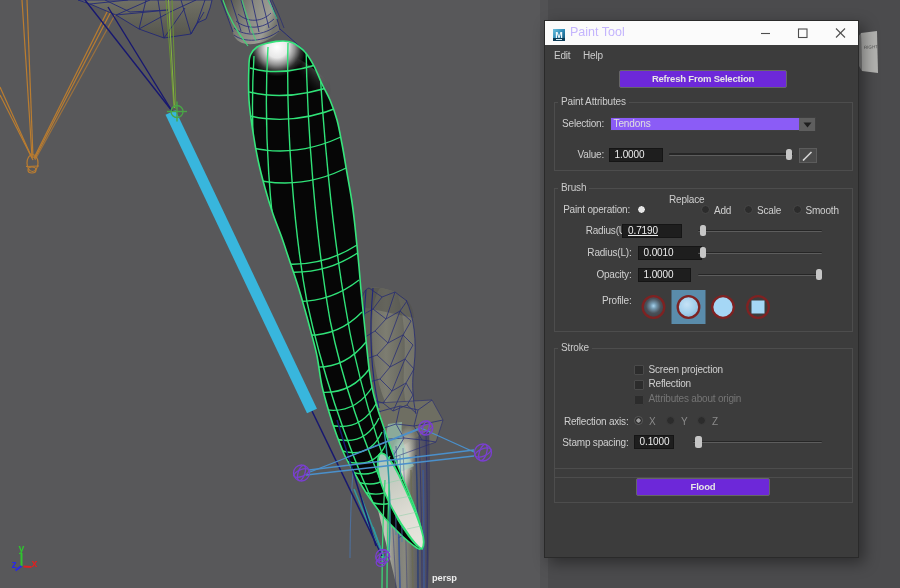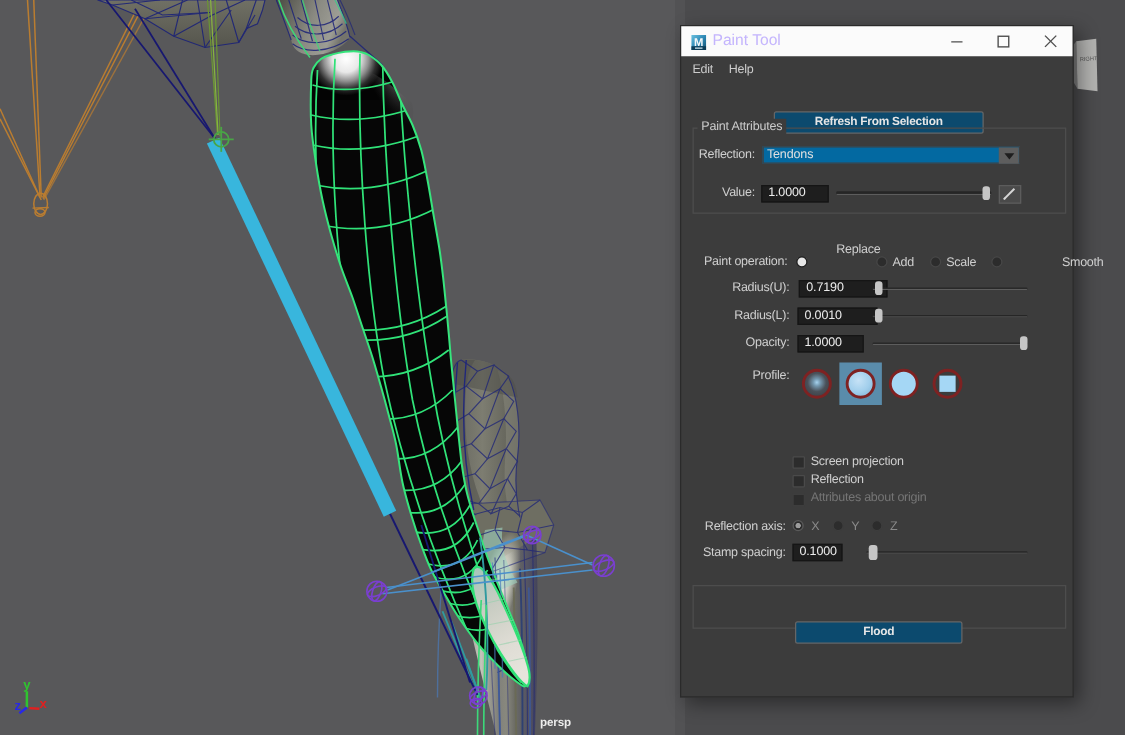--- a/index.html
+++ b/index.html
@@ -17,22 +17,22 @@
   .handle{position:absolute;width:6px;height:11px;background:#c6c6c6;border-radius:2.5px;}
   .grp{position:absolute;border:1px solid #4d4d4d;}
   .grptitle{position:absolute;top:-8.5px;left:3px;background:#3c3c3c;padding:0 3px;
     font-size:10px;letter-spacing:-0.15px;color:#cbcbcb;line-height:13px;}
   .radio{position:absolute;width:9px;height:9px;border-radius:50%;}
   .radio.off{background:#2c2c2c;border:1px solid #474747;}
   .radio.on{background:#e6e6e6;border:1px solid #1d1d1d;}
   .radio.disx{background:radial-gradient(circle, #9c9c9c 0 38%, #2c2c2c 48%);border:1px solid #5a5a5a;}
   .radio.disoff{background:#2c2c2c;border:1px solid #3d3d3d;}
   .chk{position:absolute;width:10px;height:10px;background:#2c2c2c;border:1px solid #4a4a4a;border-radius:1px;}
-  .btn{position:absolute;background:#0c4a6e;border:1px solid #666;border-radius:2px;
-    color:#e6e6e6;font-size:9.5px;letter-spacing:-0.2px;font-weight:bold;text-align:center;margin-top:19px;}
+  .btn{position:absolute;background:#6d28d9;border:1px solid #666;border-radius:2px;
+    color:#e6e6e6;font-size:9.5px;letter-spacing:-0.2px;font-weight:bold;text-align:center;}
 </style>
 </head>
 <body>
 <svg id="scene" width="900" height="588" viewBox="0 0 900 588">
 <defs>
   <radialGradient id="capg" cx="277" cy="47" r="31" gradientUnits="userSpaceOnUse">
     <stop offset="0" stop-color="#ffffff"></stop>
         <stop offset="0.35" stop-color="#e8e8e8"></stop>
     <stop offset="0.58" stop-color="#909090"></stop>
         <stop offset="0.78" stop-color="#2e2e2e"></stop>
@@ -365,51 +365,54 @@
   </svg>
 
   <div class="txt" style="left:9px;top:28px;font-size:10px;color:#cccccc;">Edit</div>
   <div class="txt" style="left:38px;top:28px;font-size:10px;color:#cccccc;">Help</div>
 
   <div class="btn" style="left:74px;top:49px;width:168px;height:18px;line-height:16px;">Refresh From Selection</div>
 
   <div class="grp" style="left:9px;top:81px;width:299px;height:69px;">
     <span class="grptitle">Paint Attributes</span>
   </div>
-  <div class="lbl" style="left:0;top:96px;width:59px;">Reflection:</div>
-  <div class="abs" style="left:64.5px;top:96px;width:206px;height:14px;background:#0369a1;border:1px solid #404040;">
+  <div class="lbl" style="left:0;top:96px;width:59px;">Selection:</div>
+  <div class="abs" style="left:64.5px;top:96px;width:206px;height:14px;background:#8b5cf6;border:1px solid #404040;">
     <div class="abs" style="left:3px;top:-1.5px;font-size:10px;letter-spacing:-0.1px;color:#e0e0e0;line-height:13px;">Tendons</div>
     <div class="abs" style="right:0;top:0;width:16px;height:12.5px;background:#5e5e5e;"></div>
     <svg class="abs" style="right:3px;top:4px;" width="9" height="6" viewBox="0 0 9 6">
         <path d="M0.5,0.5 L8.5,0.5 L4.5,5.5 Z" fill="#1e1e1e"></path>
       </svg>
   </div>
   <div class="lbl" style="left:0;top:127px;width:59px;">Value:</div>
   <div class="inp" style="left:63.5px;top:126.5px;width:54px;height:14px;">1.0000</div>
   <div class="groove" style="left:123.5px;top:132px;width:124px;"></div>
   <div class="handle" style="left:241px;top:128px;"></div>
   <div class="abs" style="left:253.5px;top:126.5px;width:18px;height:15px;background:#4a4a4a;border:1px solid #5c5c5c;">
     <svg width="16" height="13" viewBox="0 0 16 13">
         <path d="M3,10.5 L11.5,2" stroke="#d6d6d6" stroke-width="1.6"></path>
         <path d="M3,10.5 l1.8,-0.4 l-1.4,-1.4 Z" fill="#d6d6d6"></path>
       </svg>
   </div>
 
+  <div class="grp" style="left:9px;top:167px;width:299px;height:144px;">
+    <span class="grptitle">Brush</span>
+  </div>
   <div class="lbl" style="left:0;top:182px;width:85px;">Paint operation:</div>
   <div class="radio on" style="left:92px;top:184px;"></div>
   <div class="txt" style="left:108px;top:172px;padding-left:16px;">Replace</div>
   <div class="radio off" style="left:155.5px;top:184px;"></div>
   <div class="txt" style="left:169px;top:183px;">Add</div>
   <div class="radio off" style="left:199px;top:184px;"></div>
   <div class="txt" style="left:212px;top:183px;">Scale</div>
   <div class="radio off" style="left:247.5px;top:184px;"></div>
-  <div class="txt" style="left:260.5px;top:183px;margin-left:44px;">Smooth</div>
+  <div class="txt" style="left:260.5px;top:183px;">Smooth</div>
 
   <div class="lbl" style="left:0;top:202.5px;width:86.5px;">Radius(U):</div>
-  <div class="inp" style="left:94px;top:203px;width:71px;height:14px;">0.7190</div>
+  <div class="inp" style="left:77px;top:203px;width:60px;height:14px;text-decoration:underline;">0.7190</div>
   <div class="groove" style="left:153px;top:208.5px;width:124px;"></div>
   <div class="handle" style="left:154.5px;top:204px;"></div>
 
   <div class="lbl" style="left:0;top:224.5px;width:86.5px;">Radius(L):</div>
   <div class="inp" style="left:92.5px;top:225.3px;width:64px;height:14px;">0.0010</div>
   <div class="groove" style="left:153px;top:230.8px;width:124px;"></div>
   <div class="handle" style="left:154.5px;top:226.3px;"></div>
 
   <div class="lbl" style="left:0;top:246.5px;width:86.5px;">Opacity:</div>
   <div class="inp" style="left:92.5px;top:247.3px;width:53.5px;height:14px;">1.0000</div>
@@ -432,20 +435,23 @@
       </radialGradient>
     </defs>
     <rect x="36.5" y="3" width="34" height="34" fill="#5a8cab"></rect>
     <circle cx="18.5" cy="20" r="10.8" fill="url(#soft1)" stroke="#7e2222" stroke-width="2.3"></circle>
     <circle cx="53.5" cy="20" r="10.8" fill="url(#soft2)" stroke="#7e2222" stroke-width="2.3"></circle>
     <circle cx="88" cy="20" r="10.8" fill="#a5d7f5" stroke="#7e2222" stroke-width="2.3"></circle>
     <circle cx="123" cy="20" r="10.8" fill="none" stroke="#7e2222" stroke-width="2.3"></circle>
     <rect x="116.5" y="13.5" width="13" height="13" fill="#a5d7f5"></rect>
   </svg>
 
+  <div class="grp" style="left:9px;top:327px;width:299px;height:130px;">
+    <span class="grptitle">Stroke</span>
+  </div>
   <div class="chk" style="left:88.5px;top:344px;"></div>
   <div class="txt" style="left:103.5px;top:341.5px;">Screen projection</div>
   <div class="chk" style="left:88.5px;top:358.5px;"></div>
   <div class="txt" style="left:103.5px;top:356px;">Reflection</div>
   <div class="chk" style="left:88.5px;top:373.5px;border-color:#3d3d3d;"></div>
   <div class="txt" style="left:103.5px;top:371px;color:#757575;">Attributes about origin</div>
 
   <div class="lbl" style="left:0;top:393.5px;width:83.5px;">Reflection axis:</div>
   <div class="radio disx" style="left:89px;top:394.5px;"></div>
   <div class="txt" style="left:104px;top:393.5px;color:#8a8a8a;">X</div>

